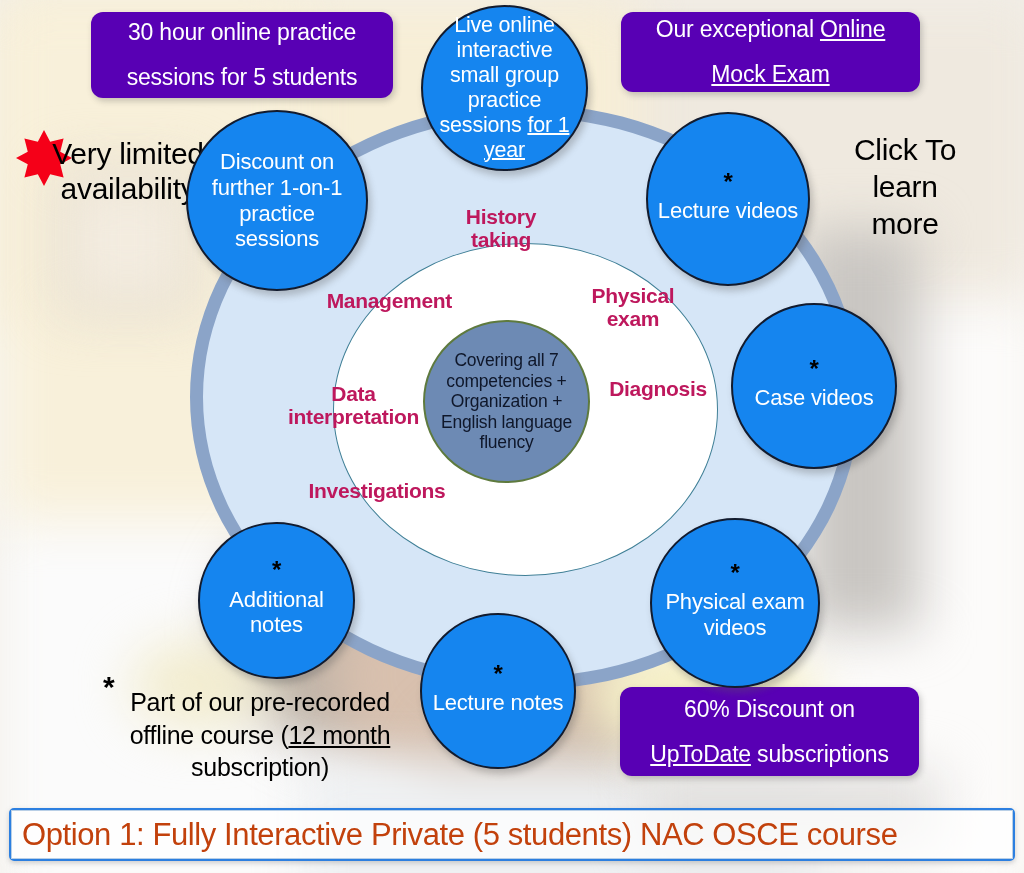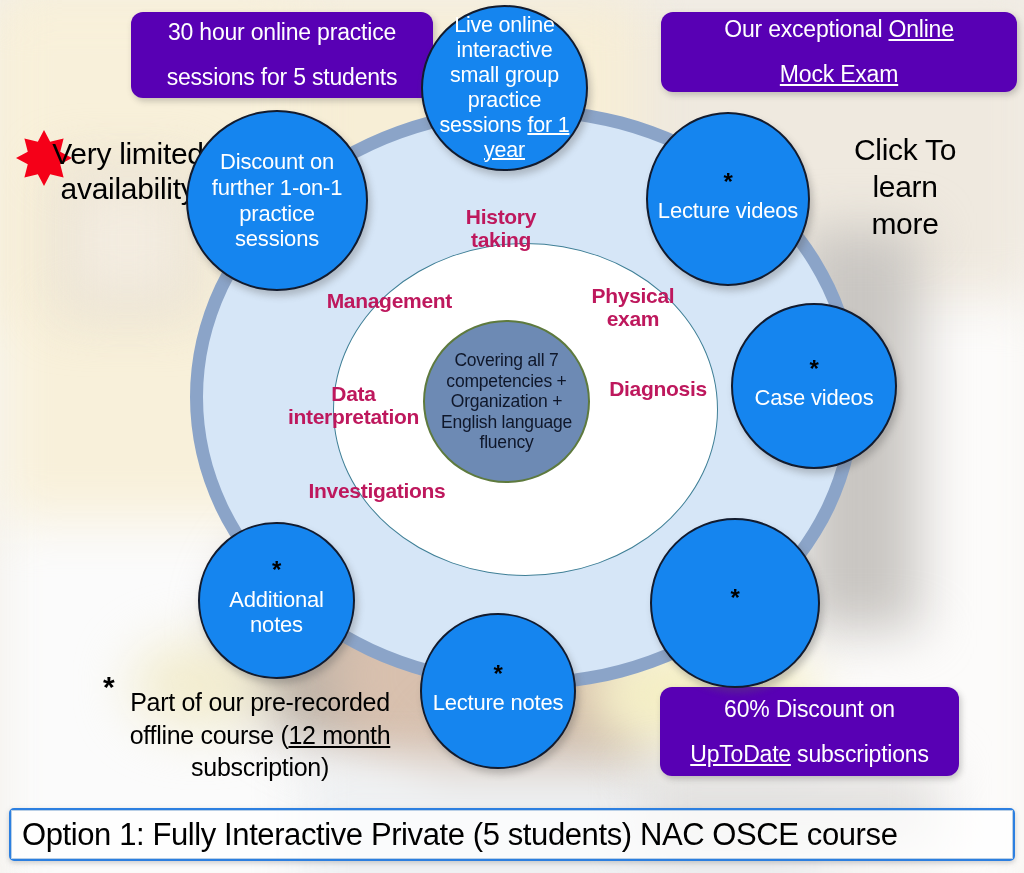--- a/index.html
+++ b/index.html
@@ -93,25 +93,25 @@
   .b-addnotes {left:198px;top:522px;width:157px;height:157px;font-size:22px;}
   .b-pexamvid {left:650px;top:518px;width:170px;height:170px;font-size:22px;}
   .b-lecnotes {left:420px;top:613px;width:156px;height:156px;font-size:22px;}
 
   
   .badge{
     position:absolute;background:#5800b4;color:#fff;border-radius:12px;
     display:flex;flex-direction:column;align-items:center;justify-content:center;
     text-align:center;font-size:23px;line-height:1.95;
     box-shadow:2px 3px 6px rgba(80,80,80,.30);
-    box-sizing:border-box;padding:4px 14px;letter-spacing:-0.2px;margin-left:40px;
+    box-sizing:border-box;padding:4px 14px;letter-spacing:-0.2px;
   }
   .badge u{text-decoration:underline;text-underline-offset:2px;}
   .bd-30h  {left:91px; top:12px; width:302px;height:86px;}
-  .bd-mock {left:621px;top:12px; width:356px;height:80px;}
+  .bd-mock {left:621px;top:12px; width:299px;height:80px;}
   .bd-60   {left:620px;top:687px;width:299px;height:89px;}
 
   
   .plain{position:absolute;color:#000;text-align:center;letter-spacing:-0.3px;}
   .t-verylimited{left:48px;top:136px;width:160px;font-size:30px;line-height:1.17;}
   .t-click{left:843px;top:131px;width:124px;font-size:30px;line-height:1.24;}
   .t-footnote{left:100px;top:686px;width:320px;font-size:25px;line-height:1.3;}
   .t-footnote u{text-decoration:underline;text-underline-offset:2px;}
   .fn-star{position:absolute;left:103px;top:670px;color:#000;font-size:30px;font-weight:700;}
 
@@ -130,21 +130,21 @@
     background:rgba(255,255,255,.72);
     border:2.5px solid #2c7fe0;border-radius:5px;
     box-sizing:border-box;
     display:flex;align-items:center;
     box-shadow:0 2px 5px rgba(120,120,120,.35);
   }
   .optbar .inner{
     width:100%;height:100%;border:1px solid #b9cfe6;box-sizing:border-box;
     display:flex;align-items:center;padding-left:10px;
   }
-  .optbar span{font-size:31px;color:#000000;letter-spacing:-0.4px;white-space:nowrap;}
+  .optbar span{font-size:31px;color:#c2410c;letter-spacing:-0.4px;white-space:nowrap;}
 </style>
 </head>
 <body>
 
 <div id="bg">
   <div class="bgl bg-white2"></div>
   <div class="bgl bg-white"></div>
   <div class="bgl bg-wall"></div>
   <div class="bgl bg-cream"></div>
   <div class="bgl bg-cream2"></div>
@@ -196,20 +196,21 @@
     <div class="txt">Case videos</div>
   </div>
 
   <div class="bub b-addnotes">
     <div class="star">*</div>
     <div class="txt">Additional notes</div>
   </div>
 
   <div class="bub b-pexamvid">
     <div class="star">*</div>
+    <div class="txt">Physical exam videos</div>
   </div>
 
   <div class="bub b-lecnotes">
     <div class="star">*</div>
     <div class="txt">Lecture notes</div>
   </div>
 </div>
 
 <div class="badge bd-30h">
   <div>30 hour online practice</div>

